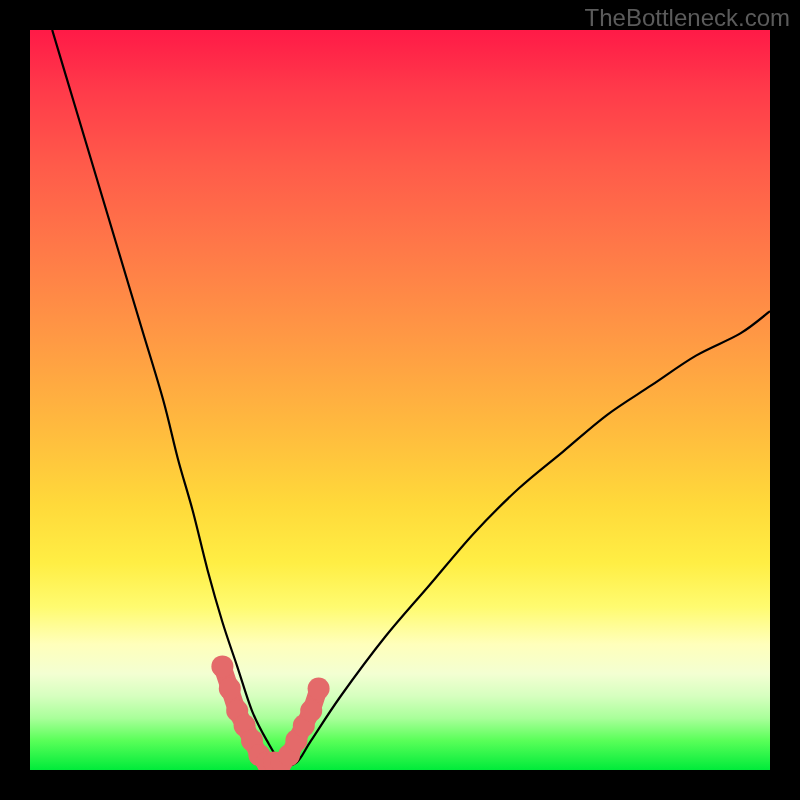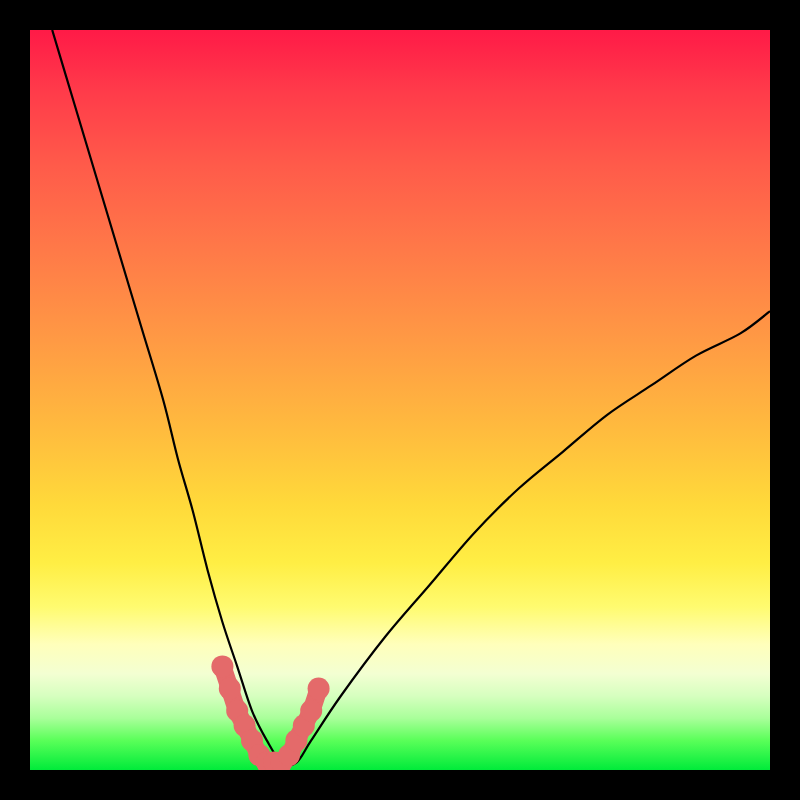--- a/index.html
+++ b/index.html
@@ -58,20 +58,21 @@
     top: 0;
     width: 740px;
     height: 740px;
     pointer-events: none;
   }
 </style>
 </head>
 <body>
 
 <div class="frame">
+  <div class="watermark">TheBottleneck.com</div>
   <div class="plot-area">
     <svg class="curve" viewBox="0 0 740 740">
       <g>
         <path id="curve-path" fill="none" stroke="#000" stroke-width="2.2" d="M 22.2 0 C 25.90 12.33, 37.00 49.33, 44.40 74.00 C 51.80 98.67, 59.20 123.33, 66.60 148.00 C 74.00 172.67, 81.40 197.33, 88.80 222.00 C 96.20 246.67, 103.60 271.33, 111.00 296.00 C 118.40 320.67, 127.03 347.80, 133.20 370.00 C 139.37 392.20, 143.07 410.70, 148.00 429.20 C 152.93 447.70, 157.87 462.50, 162.80 481.00 C 167.73 499.50, 172.67 521.70, 177.60 540.20 C 182.53 558.70, 187.47 575.97, 192.40 592.00 C 197.33 608.03, 202.27 621.60, 207.20 636.40 C 212.13 651.20, 217.07 668.47, 222.00 680.80 C 226.93 693.13, 231.87 701.77, 236.80 710.40 C 241.73 719.03, 246.67 728.90, 251.60 732.60 C 256.53 736.30, 261.47 736.30, 266.40 732.60 C 271.33 728.90, 273.80 721.50, 281.20 710.40 C 288.60 699.30, 298.47 683.27, 310.80 666.00 C 323.13 648.73, 340.40 625.30, 355.20 606.80 C 370.00 588.30, 384.80 572.27, 399.60 555.00 C 414.40 537.73, 429.20 519.23, 444.00 503.20 C 458.80 487.17, 473.60 472.37, 488.40 458.80 C 503.20 445.23, 518.00 434.13, 532.80 421.80 C 547.60 409.47, 562.40 395.90, 577.20 384.80 C 592.00 373.70, 606.80 365.07, 621.60 355.20 C 636.40 345.33, 651.20 334.23, 666.00 325.60 C 680.80 316.97, 698.07 310.80, 710.40 303.40 C 722.73 296.00, 735.07 284.90, 740.00 281.20"></path>
       </g>
       <g>
         <path id="band-path" fill="none" stroke="#e46a6a" stroke-width="18" stroke-linecap="round" stroke-linejoin="round" d="M 192.4 636.4 C 193.63 640.10, 197.33 651.20, 199.80 658.60 C 202.27 666.00, 204.73 674.63, 207.20 680.80 C 209.67 686.97, 212.13 690.67, 214.60 695.60 C 217.07 700.53, 219.53 705.47, 222.00 710.40 C 224.47 715.33, 226.93 721.50, 229.40 725.20 C 231.87 728.90, 234.33 731.37, 236.80 732.60 C 239.27 733.83, 241.73 732.60, 244.20 732.60 C 246.67 732.60, 249.13 733.83, 251.60 732.60 C 254.07 731.37, 256.53 728.90, 259.00 725.20 C 261.47 721.50, 263.93 715.33, 266.40 710.40 C 268.87 705.47, 271.33 700.53, 273.80 695.60 C 276.27 690.67, 278.73 686.97, 281.20 680.80 C 283.67 674.63, 287.37 662.30, 288.60 658.60"></path>
         <g id="band-dots">
             <circle cx="192.40" cy="636.40" r="11" fill="#e46a6a"></circle>
             <circle cx="199.80" cy="658.60" r="11" fill="#e46a6a"></circle>

